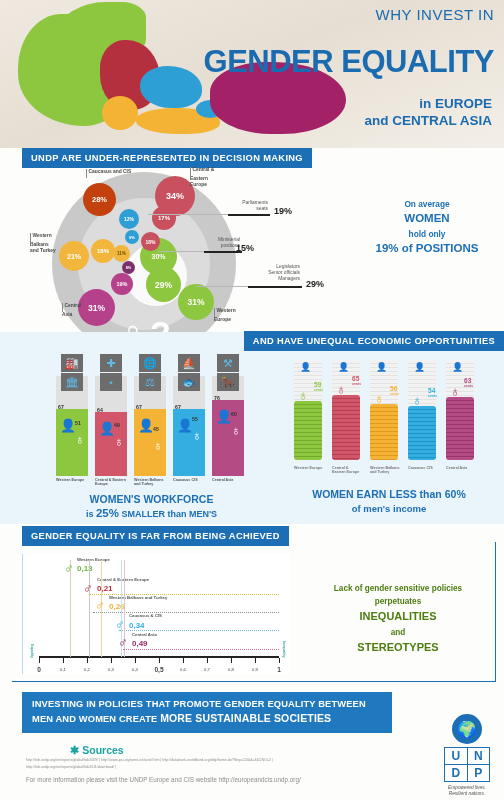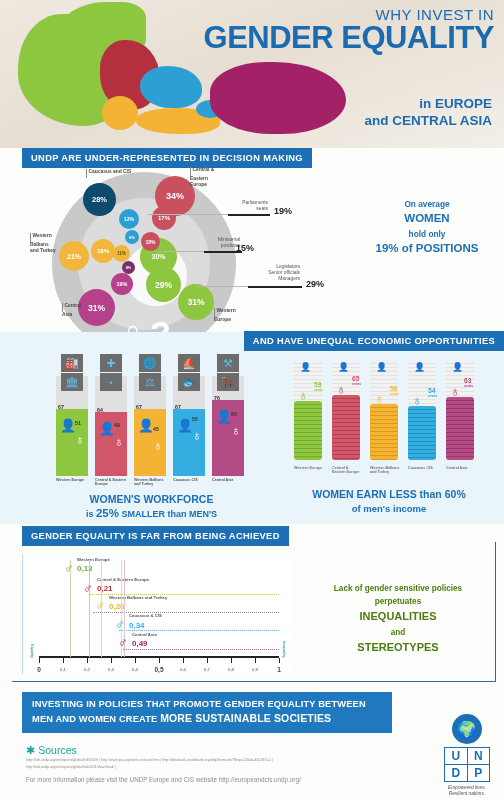--- a/index.html
+++ b/index.html
@@ -14,21 +14,21 @@
 
   
   .header {
     position: absolute; top:0; left:0; width:504px; height:148px;
     background: linear-gradient(160deg,#efe9e0 0%,#e6ded2 45%,#f3efe8 100%);
     overflow: hidden;
   }
   .map-blob { position:absolute; border-radius:38% 52% 45% 58% / 50% 42% 58% 48%; }
   .hdr-title-wrap { position:absolute; right:10px; top:6px; text-align:right; z-index:5; }
   .why { font-size:15px; font-weight:normal; color:#1a6bb0; letter-spacing:.5px; }
-  .ge { font-size:31px; font-weight:bold; color:#1a6bb0; letter-spacing:-.5px; line-height:.95; white-space:nowrap;}
+  .ge { font-size:31px; font-weight:bold; color:#1a6bb0; letter-spacing:-.5px; line-height:.95; white-space:nowrap;margin-top:24px;}
   .hdr-sub { position:absolute; right:12px; top:96px; text-align:right; z-index:5;
              font-size:13.5px; font-weight:bold; color:#1a6bb0; line-height:1.25; }
 
   
   .band {
     background:#1c6fb5; color:#fff; font-weight:bold; font-size:9.3px;
     letter-spacing:.35px; padding:5px 9px; display:inline-block;
   }
 
   
@@ -110,21 +110,21 @@
   .rtbox .sm{font-size:8.2px; font-weight:bold;} .rtbox .lg{font-size:11px;font-weight:bold;}
   .sec3-frame { position:absolute; left:12px; top:18px; right:8px; height:140px;
                 border:1.4px solid #1c6fb5; border-top:none; border-left:none;}
 
   
   .footband { position:absolute; left:22px; top:692px; width:370px;
               background:#2079bf; color:#fff; padding:6px 10px; font-weight:bold;
               font-size:9.3px; line-height:1.45; letter-spacing:.15px;}
   .footband .big{font-size:10.5px;}
   .sources { position:absolute; left:26px; top:744px; }
-  .src-h { color:#18a3a3; font-weight:normal; font-size:10.5px; }
+  .src-h { color:#18a3a3; font-weight:bold; font-size:10.5px;margin-left:44px; }
   .src-star { color:#18a3a3; font-size:11px; margin-right:3px;}
   .src-u { font-size:3.6px; color:#8d8d8d; line-height:1.9; }
   .src-more { font-size:6.3px; color:#222; font-weight:bold; margin-top:5px;}
   .src-more span { color:#8d8d8d; font-weight:normal;}
   .undp { position:absolute; right:14px; top:714px; width:46px; text-align:center;}
   .undp-emb { width:30px;height:30px;border-radius:50%;background:#1c6fb5;margin:0 auto 3px;
               display:flex;align-items:center;justify-content:center;color:#fff;font-size:16px;}
   .undp-grid { display:grid; grid-template-columns:1fr 1fr; gap:1px; background:#1c6fb5;
                border:1px solid #1c6fb5; }
   .undp-grid div{background:#fff;color:#1c6fb5;font-weight:bold;font-size:12px;
@@ -159,21 +159,21 @@
 
   <div class="sec1">
     <div class="band sec1-band">UNDP ARE UNDER-REPRESENTED IN DECISION MAKING</div>
 
     <div class="outer-ring">
       <div class="mid-ring">
         <div class="inner-ring"></div>
       </div>
     </div>
 
-    <div class="bub" style="left:83px;top:35px;width:33px;height:33px;background:#0c4a6e;font-size:7.5px;">
+    <div class="bub" style="left:83px;top:35px;width:33px;height:33px;background:#c2410c;font-size:7.5px;">
         <span>28%</span>
       </div>
     <div class="bub" style="left:155px;top:28px;width:40px;height:40px;background:#c8505f;font-size:9px;">
         <span>34%</span>
       </div>
     <div class="bub" style="left:59px;top:93px;width:30px;height:30px;background:#f3b63c;font-size:7px;">
         <span>21%</span>
       </div>
     <div class="bub" style="left:78px;top:141px;width:37px;height:37px;background:#b5418a;font-size:8.5px;">
         <span>31%</span>

